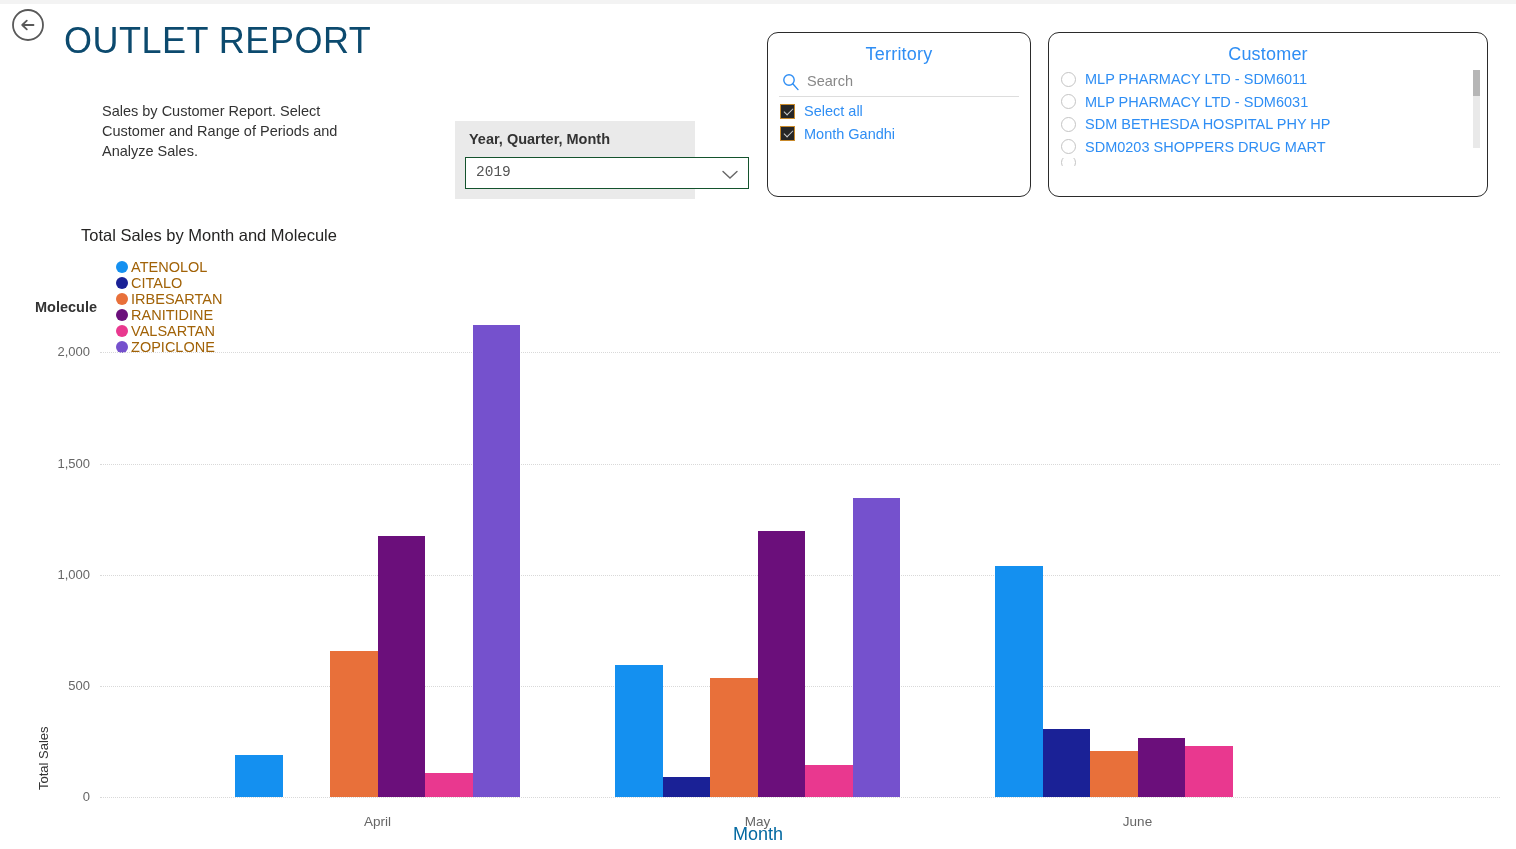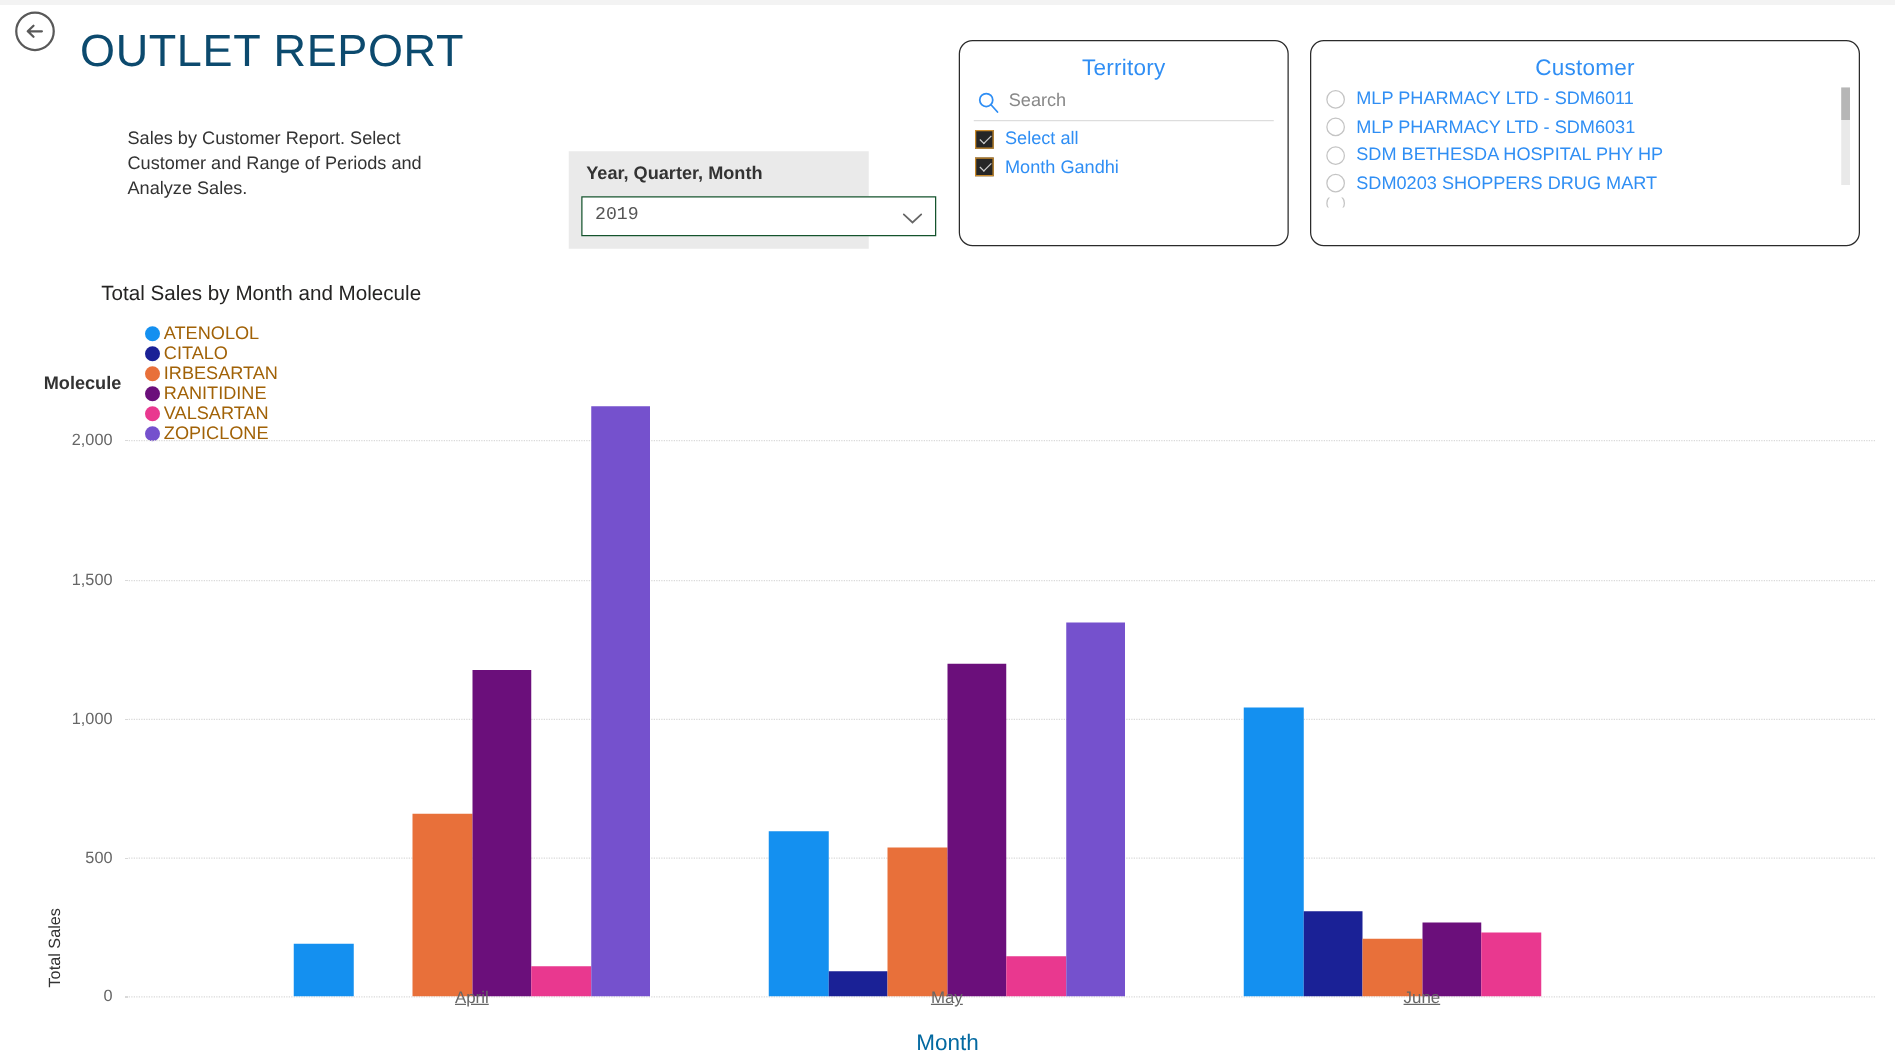--- a/index.html
+++ b/index.html
@@ -162,22 +162,22 @@
     transform: translateY(-8px);
   }
   .y-axis-area { position: absolute; left: 28px; top: 0; width: 62px; height: 559px; }
   .gridline {
     position: absolute; left: 100px; width: 1400px; height: 0;
     border-top: 1px dotted #d9d9d9;
   }
   .bar { position: absolute; bottom: 0; }
   .bars-layer { position: absolute; left: 0; top: 0; width: 1516px; height: 507px; }
   .x-label {
-    position: absolute; top: 500px;
-    font-size: 13.5px; color: #666; text-align: center; text-decoration: underline;
+    position: absolute; top: 524px;
+    font-size: 13.5px; color: #666; text-align: center;
   }
   .x-title {
     position: absolute; top: 534px; left: 0; width: 1516px;
     text-align: center; font-size: 18px; color: #0369a1; font-weight: 400;
   }
 </style>
 </head>
 <body>
 
 <div id="root">

